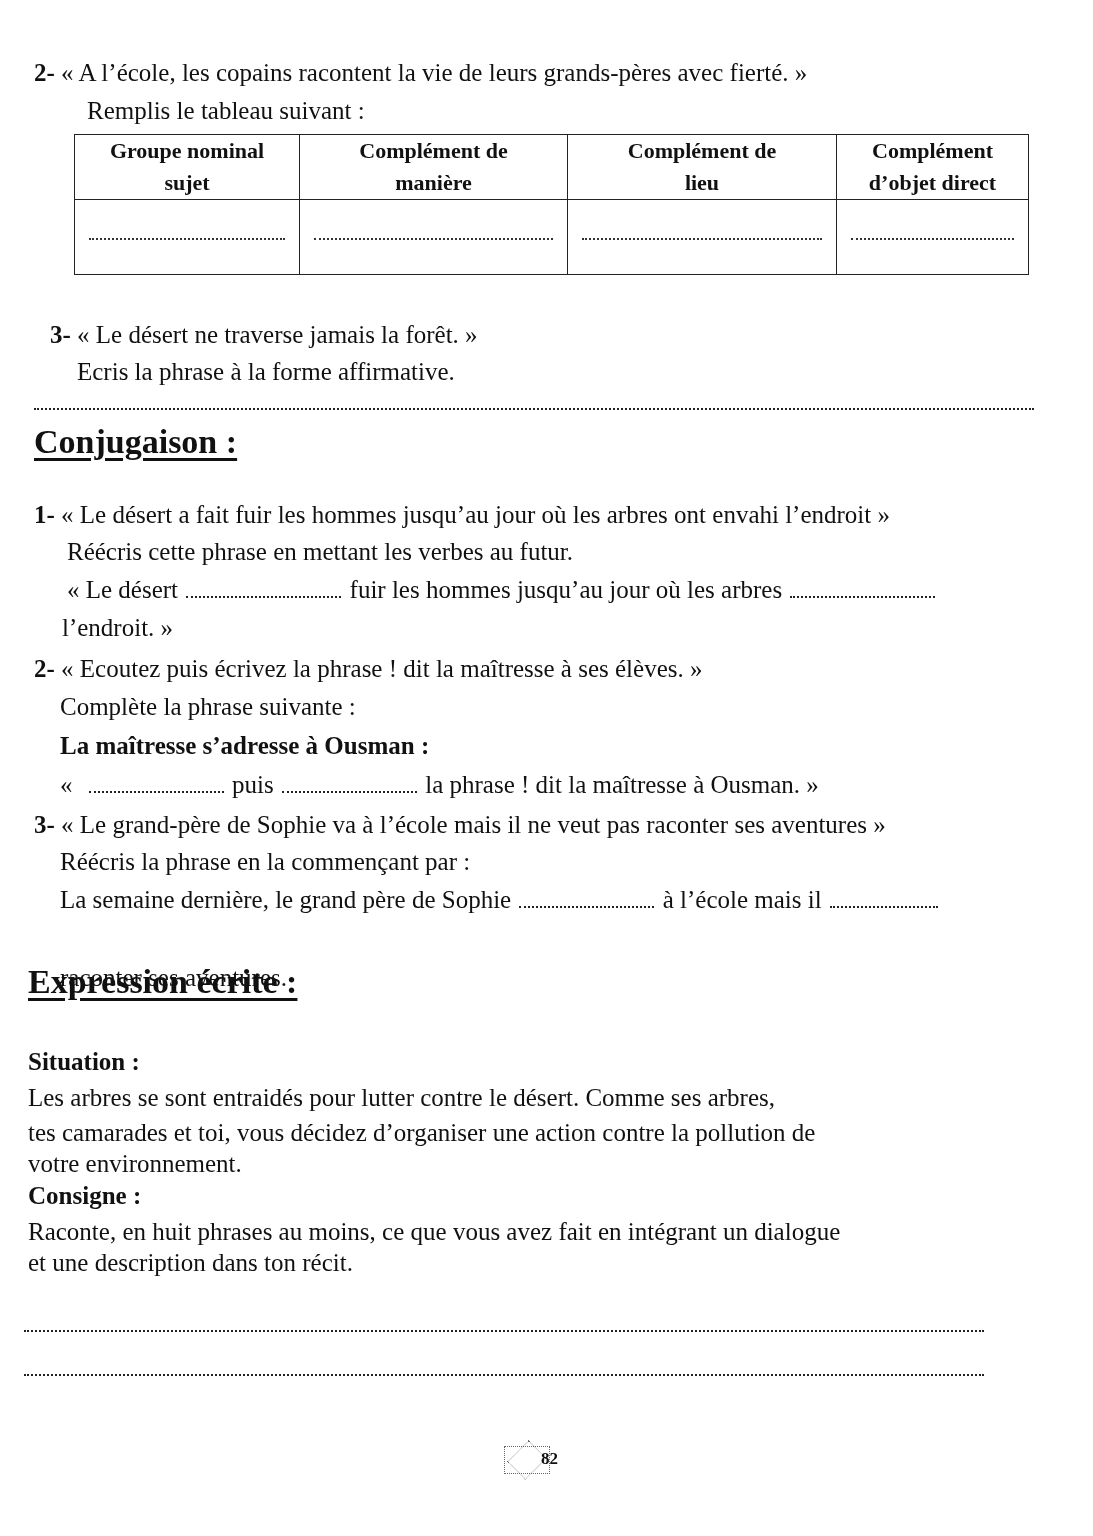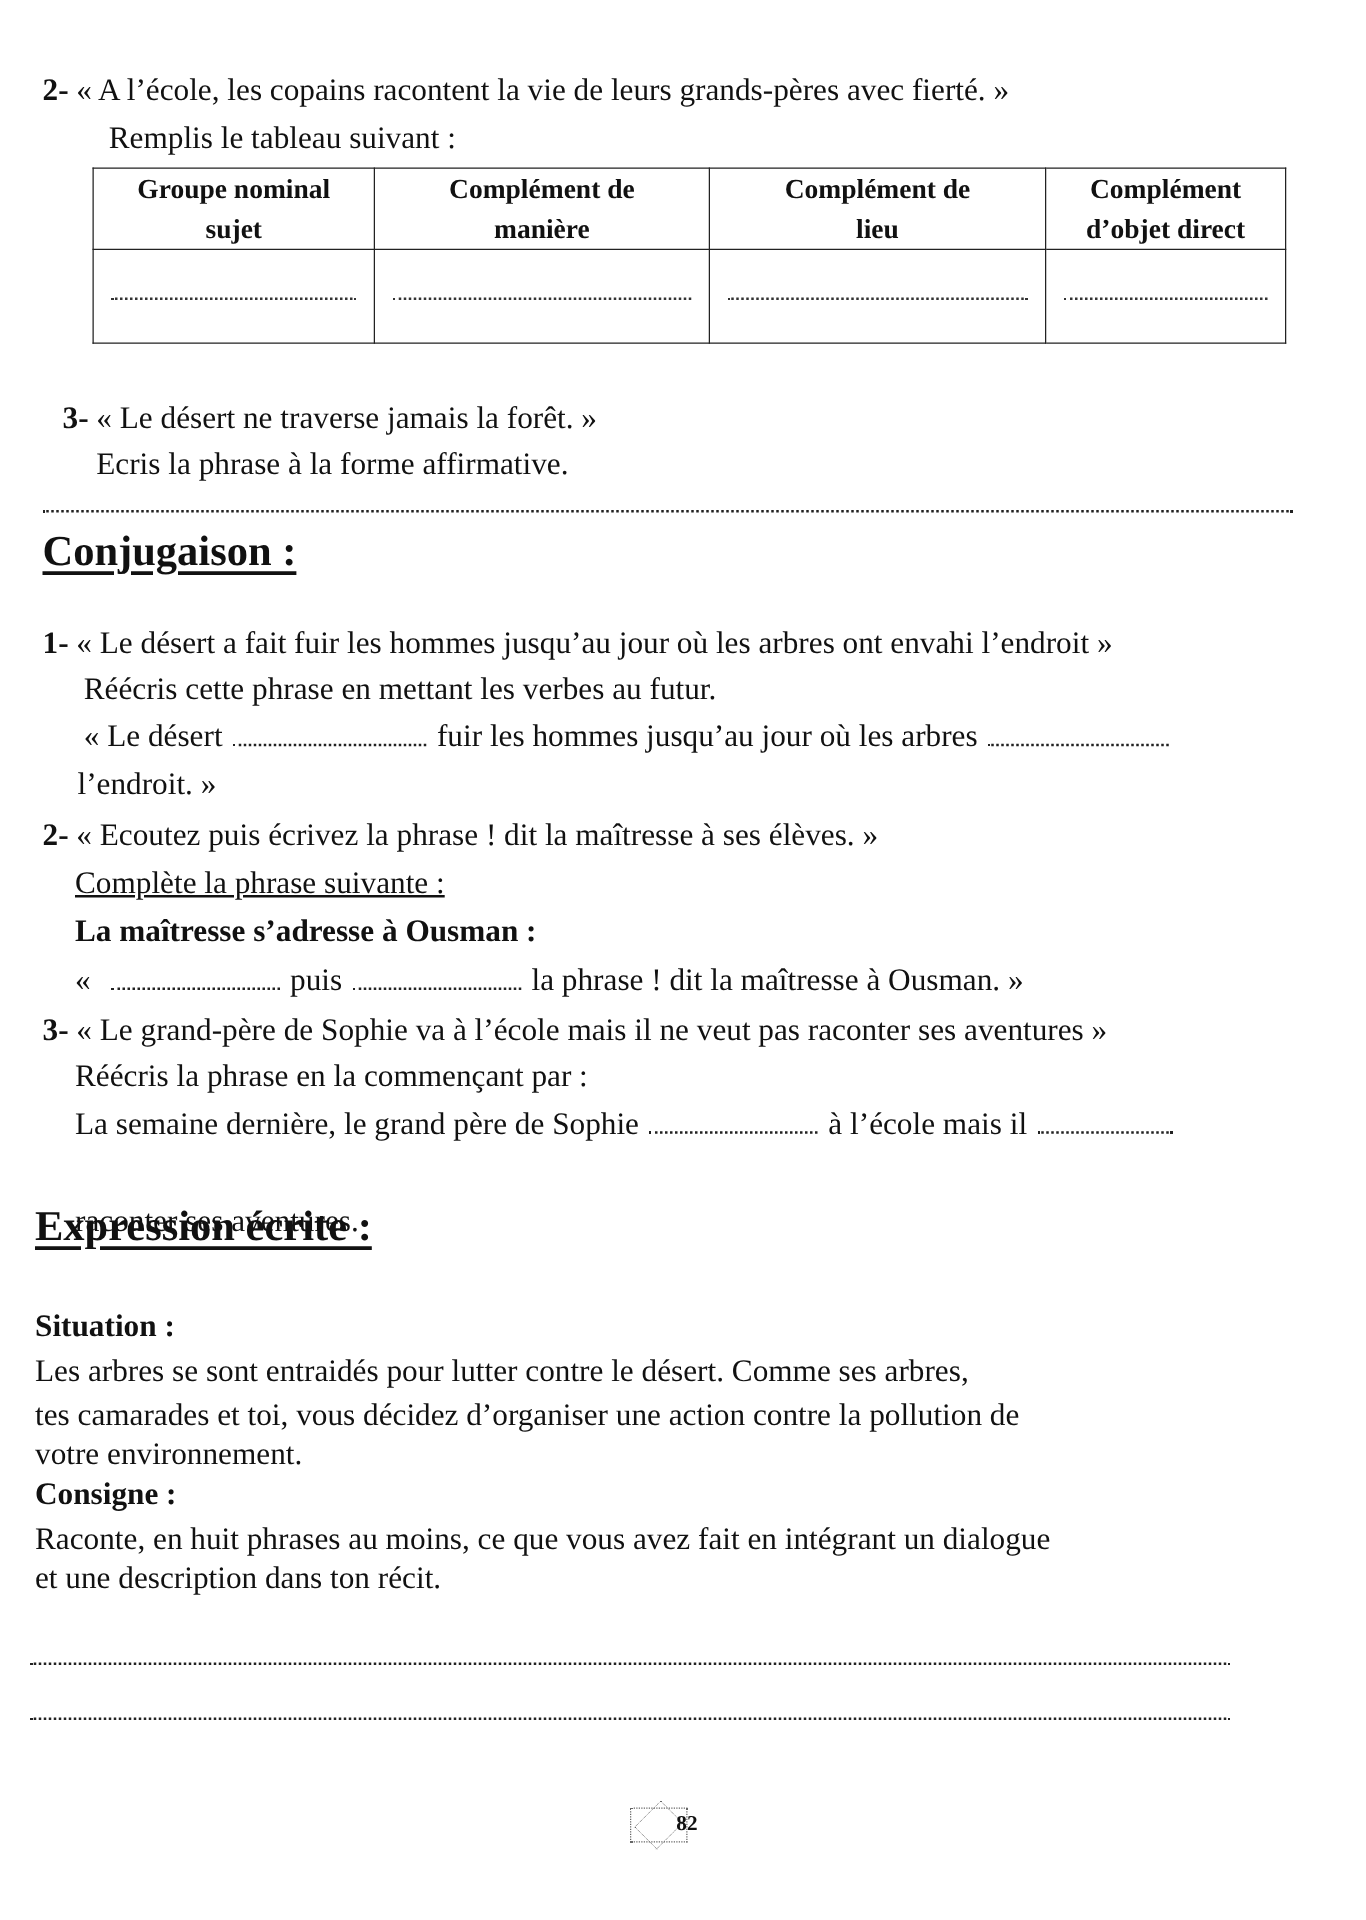--- a/index.html
+++ b/index.html
@@ -108,21 +108,21 @@
   <span class="dots" style="width:155px;"></span>
   <span>fuir les hommes jusqu’au jour où les arbres</span>
   <span class="dots" style="width:145px;"></span>
 </div>
 <div class="abs line" style="left:62px; top:613px;">l’endroit. »</div>
 
 <div class="abs line" style="left:34px; top:654px;">
   <span class="num">2-</span>
   <span>« Ecoutez puis écrivez la phrase ! dit la maîtresse à ses élèves. »</span>
 </div>
-<div class="abs line" style="left:60px; top:692px;text-decoration:underline;">Complète la phrase suivante :</div>
+<div class="abs line" style="left:60px; top:692px;">Complète la phrase suivante :</div>
 <div class="abs line" style="left:60px; top:731px;font-weight:bold;">La maîtresse s’adresse à Ousman :</div>
 <div class="abs line" style="left:60px; top:770px;">
   <span>«</span>
   <span class="dots" style="width:135px; margin-left:10px;"></span>
   <span>puis</span>
   <span class="dots" style="width:135px;"></span>
   <span>la phrase ! dit la maîtresse à Ousman. »</span>
 </div>
 
 <div class="abs line" style="left:34px; top:810px;">

